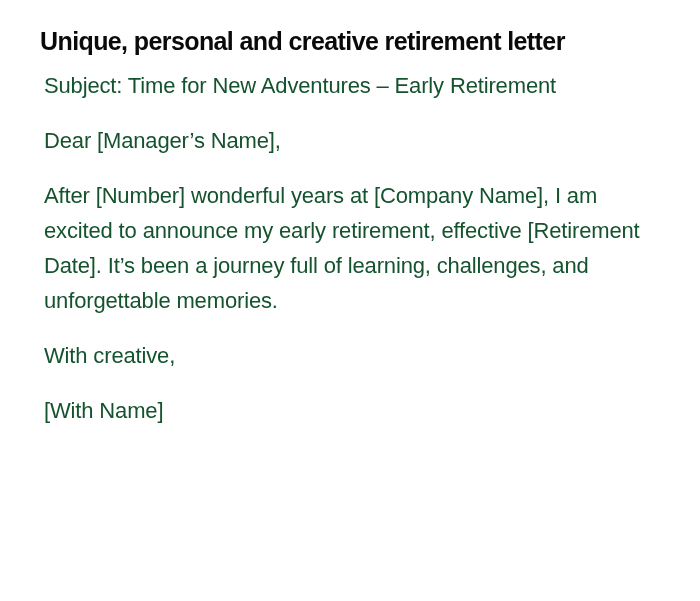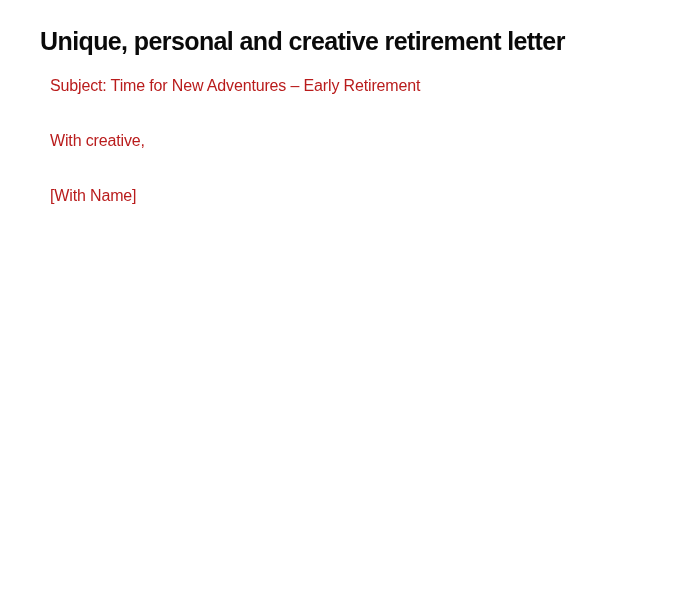--- a/index.html
+++ b/index.html
@@ -23,28 +23,30 @@
     .title {
       font-family: "Liberation Sans", sans-serif;
       font-weight: bold;
       font-size: 25px;
       letter-spacing: -0.6px;
       line-height: 32px;
       margin: 0 0 11px 0;
       color: #0a0a0a;
     }
     .para {
-      font-size: 16px;
+      font-size: 22px;
       line-height: 35px;
-      margin: 0 0 20px 10px;
+      margin: 0 0 20px 4px;
       letter-spacing: -0.15px;
-      color: #b91c1c;
+      color: #14532d;
     }
   </style>
 </head>
 <body>
 
 <div class="page">
   <h1 class="title">Unique, personal and creative retirement letter</h1>
   <p class="para">Subject: Time for New Adventures – Early Retirement</p>
+  <p class="para">Dear [Manager’s Name],</p>
+  <p class="para">After [Number] wonderful years at [Company Name], I am excited to announce my early retirement, effective [Retirement Date]. It’s been a journey full of learning, challenges, and unforgettable memories.</p>
   <p class="para">With creative,</p>
   <p class="para">[With Name]</p>
 </div>
 
 </body></html>

